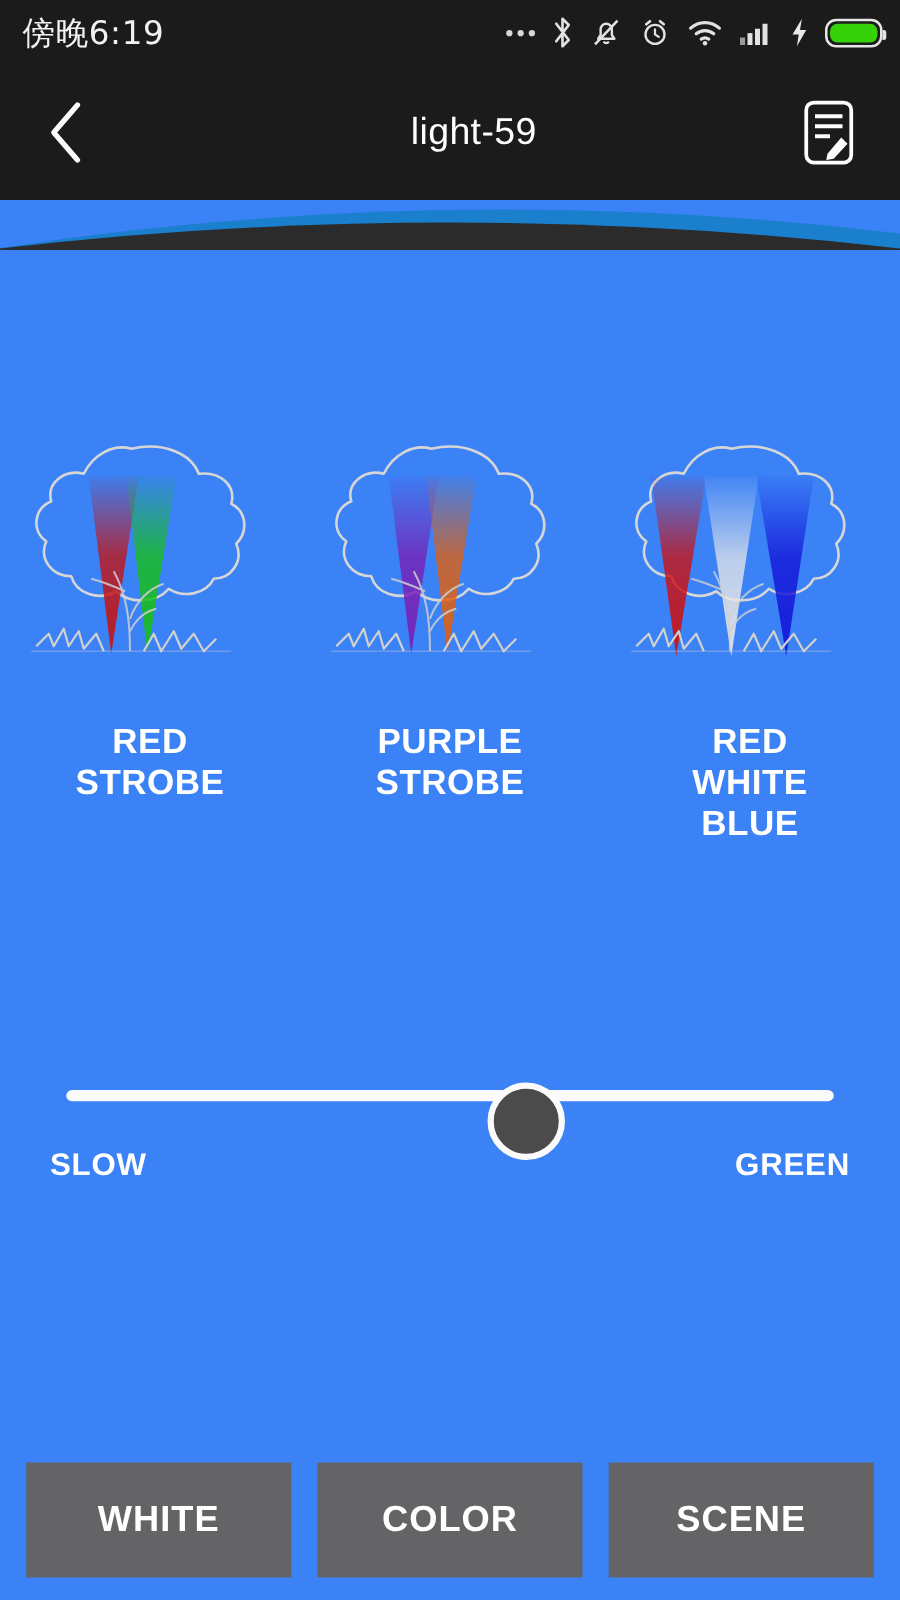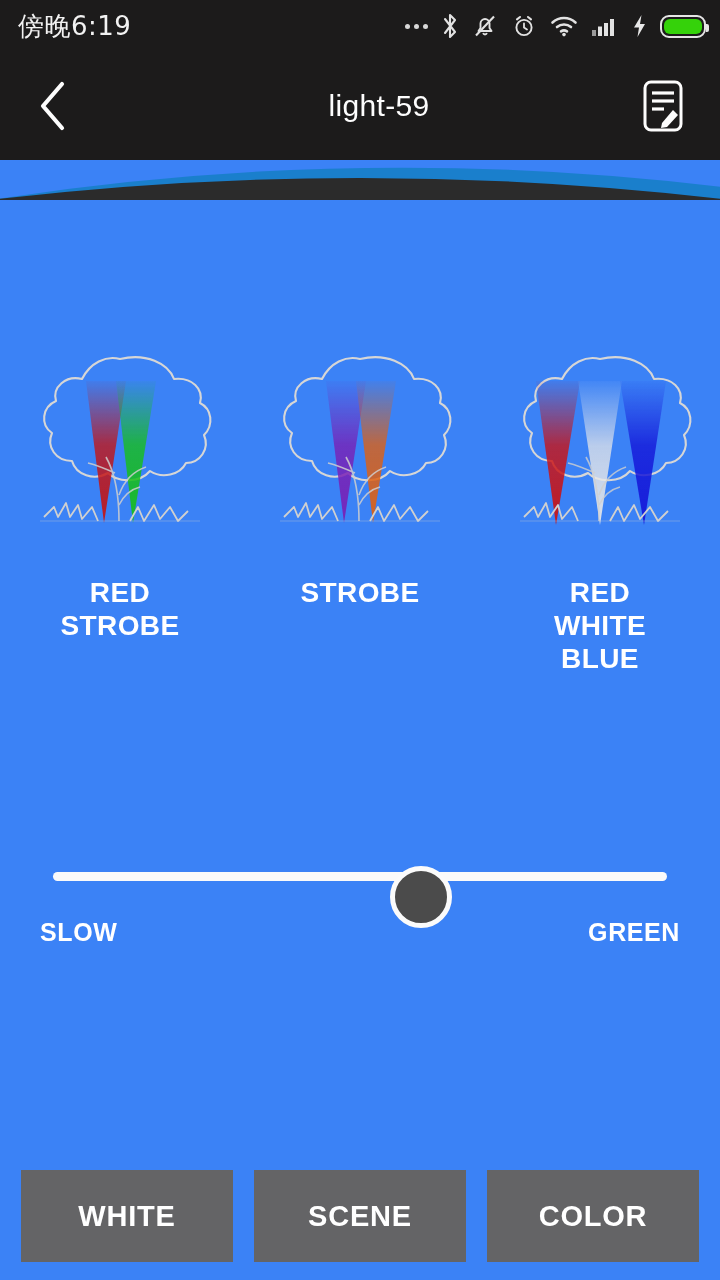--- a/index.html
+++ b/index.html
@@ -60,21 +60,21 @@
     position:absolute; left:0; top:138px; width:720px; height:62px;
     overflow:hidden; pointer-events:none;
   }
 
   
   .scenes{
     position:absolute; left:0; top:345px; width:720px;
     display:flex; justify-content:space-around; align-items:flex-start;
   }
   .scene{
-    width:230px; display:flex; flex-direction:column; align-items:center;
+    width:230px; display:flex; flex-direction:column; 
     cursor:pointer;
   }
   .scene-art{ width:200px; height:220px; }
   .scene-label{
     margin-top:11px; color:#ffffff; font-weight:bold; font-size:28px;
     line-height:33px; text-align:center; letter-spacing:0.4px;
     font-family:"Liberation Sans", sans-serif;
   }
 
   
@@ -263,20 +263,21 @@
           <path d="M66 36 L106 36 L84 178 z" fill="url(#b2a)"></path>
           <path d="M96 36 L136 36 L113 178 z" fill="url(#b2b)"></path>
         </g>
         <path d="M99 176 C99 150 96 130 86 112 M99 150 C104 136 114 126 126 122
                  M95 128 C86 124 76 120 68 118 M99 160 C104 150 112 144 120 142" fill="none" stroke="#cfcfcf" stroke-width="1.6" opacity="0.85"></path>
         <path d="M24 172 L34 162 L38 172 L46 158 L50 172 L58 160 L62 174 L72 162 L78 176
                  M110 176 L118 162 L124 176 L134 160 L140 174 L150 162 L158 176 L168 166" fill="none" stroke="#d0d0d0" stroke-width="1.8" stroke-linejoin="round"></path>
         <path d="M20 176 L180 176" fill="none" stroke="#cfcfcf" stroke-width="1.2" opacity="0.35"></path>
       </svg>
       <div class="scene-label">
+        <div>PURPLE</div>
         <div>STROBE</div>
       </div>
     </div>
 
     <div class="scene">
       <svg class="scene-art" viewBox="0 0 200 220">
         <defs>
           <linearGradient id="b3a" x1="0" y1="1" x2="0" y2="0">
             <stop offset="0%" stop-color="#cc1111" stop-opacity="1"></stop>
             <stop offset="55%" stop-color="#cc1111" stop-opacity="0.85"></stop>
@@ -324,20 +325,20 @@
       <span>SLOW</span>
       <span>GREEN</span>
     </div>
   </div>
 
   <div class="tabs">
     <button class="tab">
       <span>WHITE</span>
     </button>
     <button class="tab">
+      <span>COLOR</span>
+    </button>
+    <button class="tab">
       <span>SCENE</span>
     </button>
-    <button class="tab">
-      <span>COLOR</span>
-    </button>
   </div>
 
 </div>
 
 </body></html>

